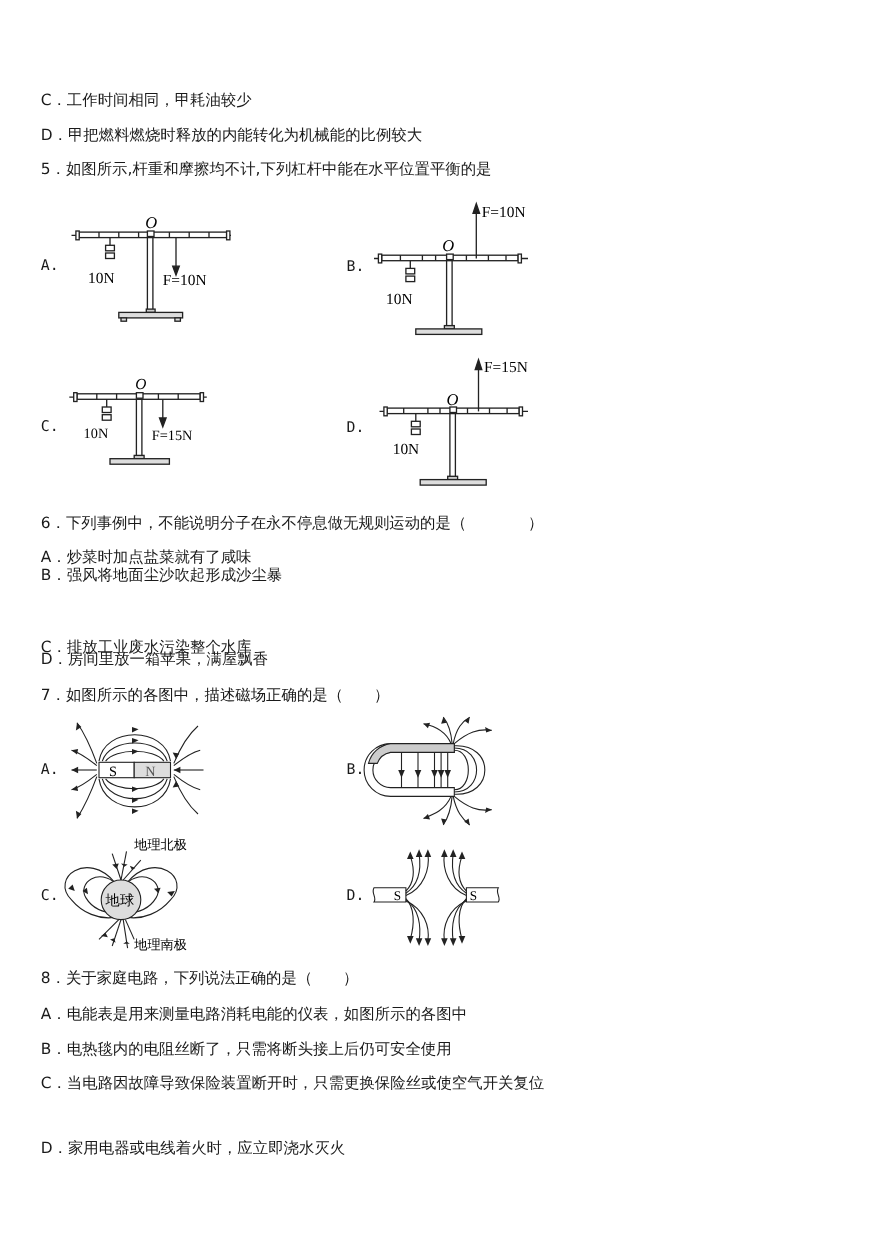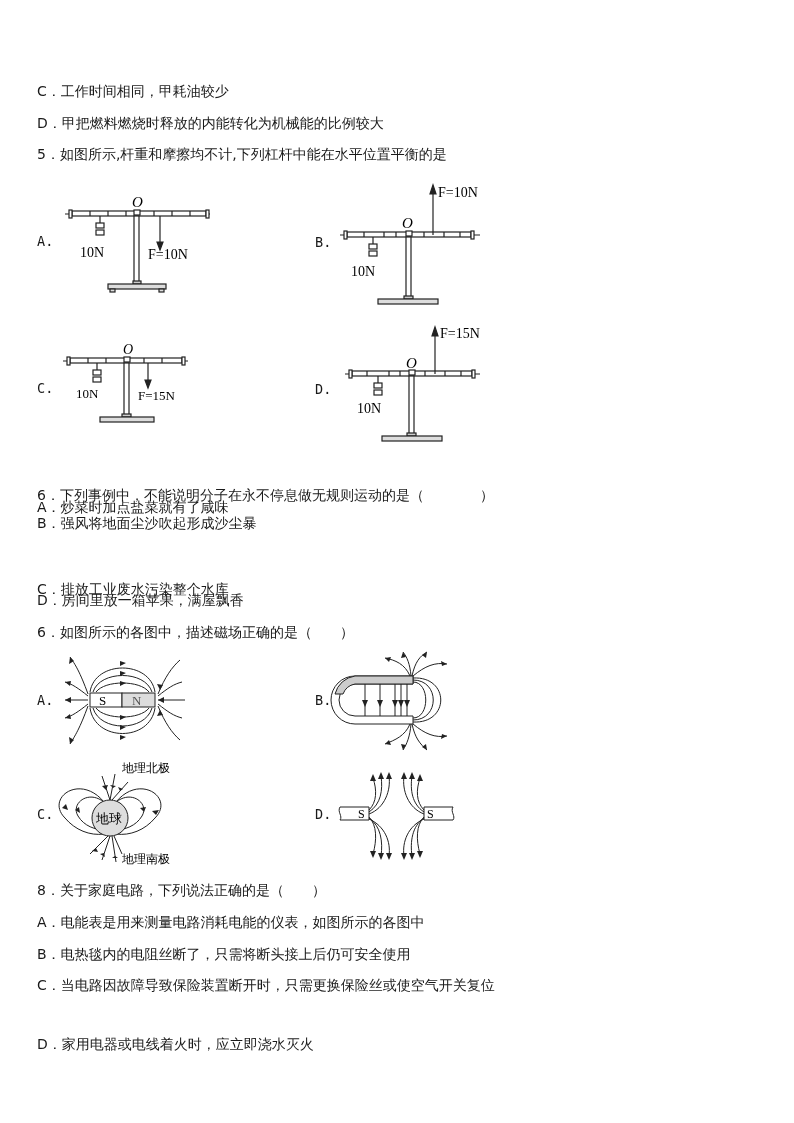--- a/index.html
+++ b/index.html
@@ -123,27 +123,27 @@
     <rect x="29" y="61" width="8" height="5" fill="#fff"></rect>
       <rect x="29" y="68" width="8" height="5" fill="#fff"></rect>
     <line x1="90" y1="52" x2="90" y2="10"></line>
     <polygon points="87,14 93,14 90,5" fill="#222"></polygon>
   </g>
   <text x="61" y="46" font-size="15" font-style="italic" class="serif">O</text>
   <text x="12" y="91" font-size="14" class="serif">10N</text>
   <text x="95" y="16" font-size="14" class="serif">F=15N</text>
 </svg>
 
-<div class="line" style="top:486px">6．下列事例中，不能说明分子在永不停息做无规则运动的是（　　　　）</div>
+<div class="line" style="top:467px">6．下列事例中，不能说明分子在永不停息做无规则运动的是（　　　　）</div>
 <div class="line" style="top:498px">A．炒菜时加点盐菜就有了咸味</div>
 <div class="line" style="top:514px">B．强风将地面尘沙吹起形成沙尘暴</div>
 <div class="line" style="top:580px">C．排放工业废水污染整个水库</div>
 <div class="line" style="top:591px">D．房间里放一箱苹果，满屋飘香</div>
 
-<div class="line" style="top:623px">6．如图所示的各图中，描述磁场正确的是（　　）</div>
+<div class="line" style="top:623px">7．如图所示的各图中，描述磁场正确的是（　　）</div>
 
 <div class="opt-label" style="left:37px;top:692px">A.</div>
 <svg style="left:60px;top:652px" width="130" height="100" viewBox="0 0 130 100">
   <g stroke="#222" fill="none" stroke-width="1">
     <path d="M30,40 C35,8 90,8 95,40"></path>
       <path d="M33,40 C40,18 85,18 92,40"></path>
       <path d="M36,40 C45,28 80,28 89,40"></path>
     <path d="M30,56 C35,90 90,90 95,56"></path>
       <path d="M33,56 C40,80 85,80 92,56"></path>
       <path d="M36,56 C45,68 80,68 89,56"></path>

